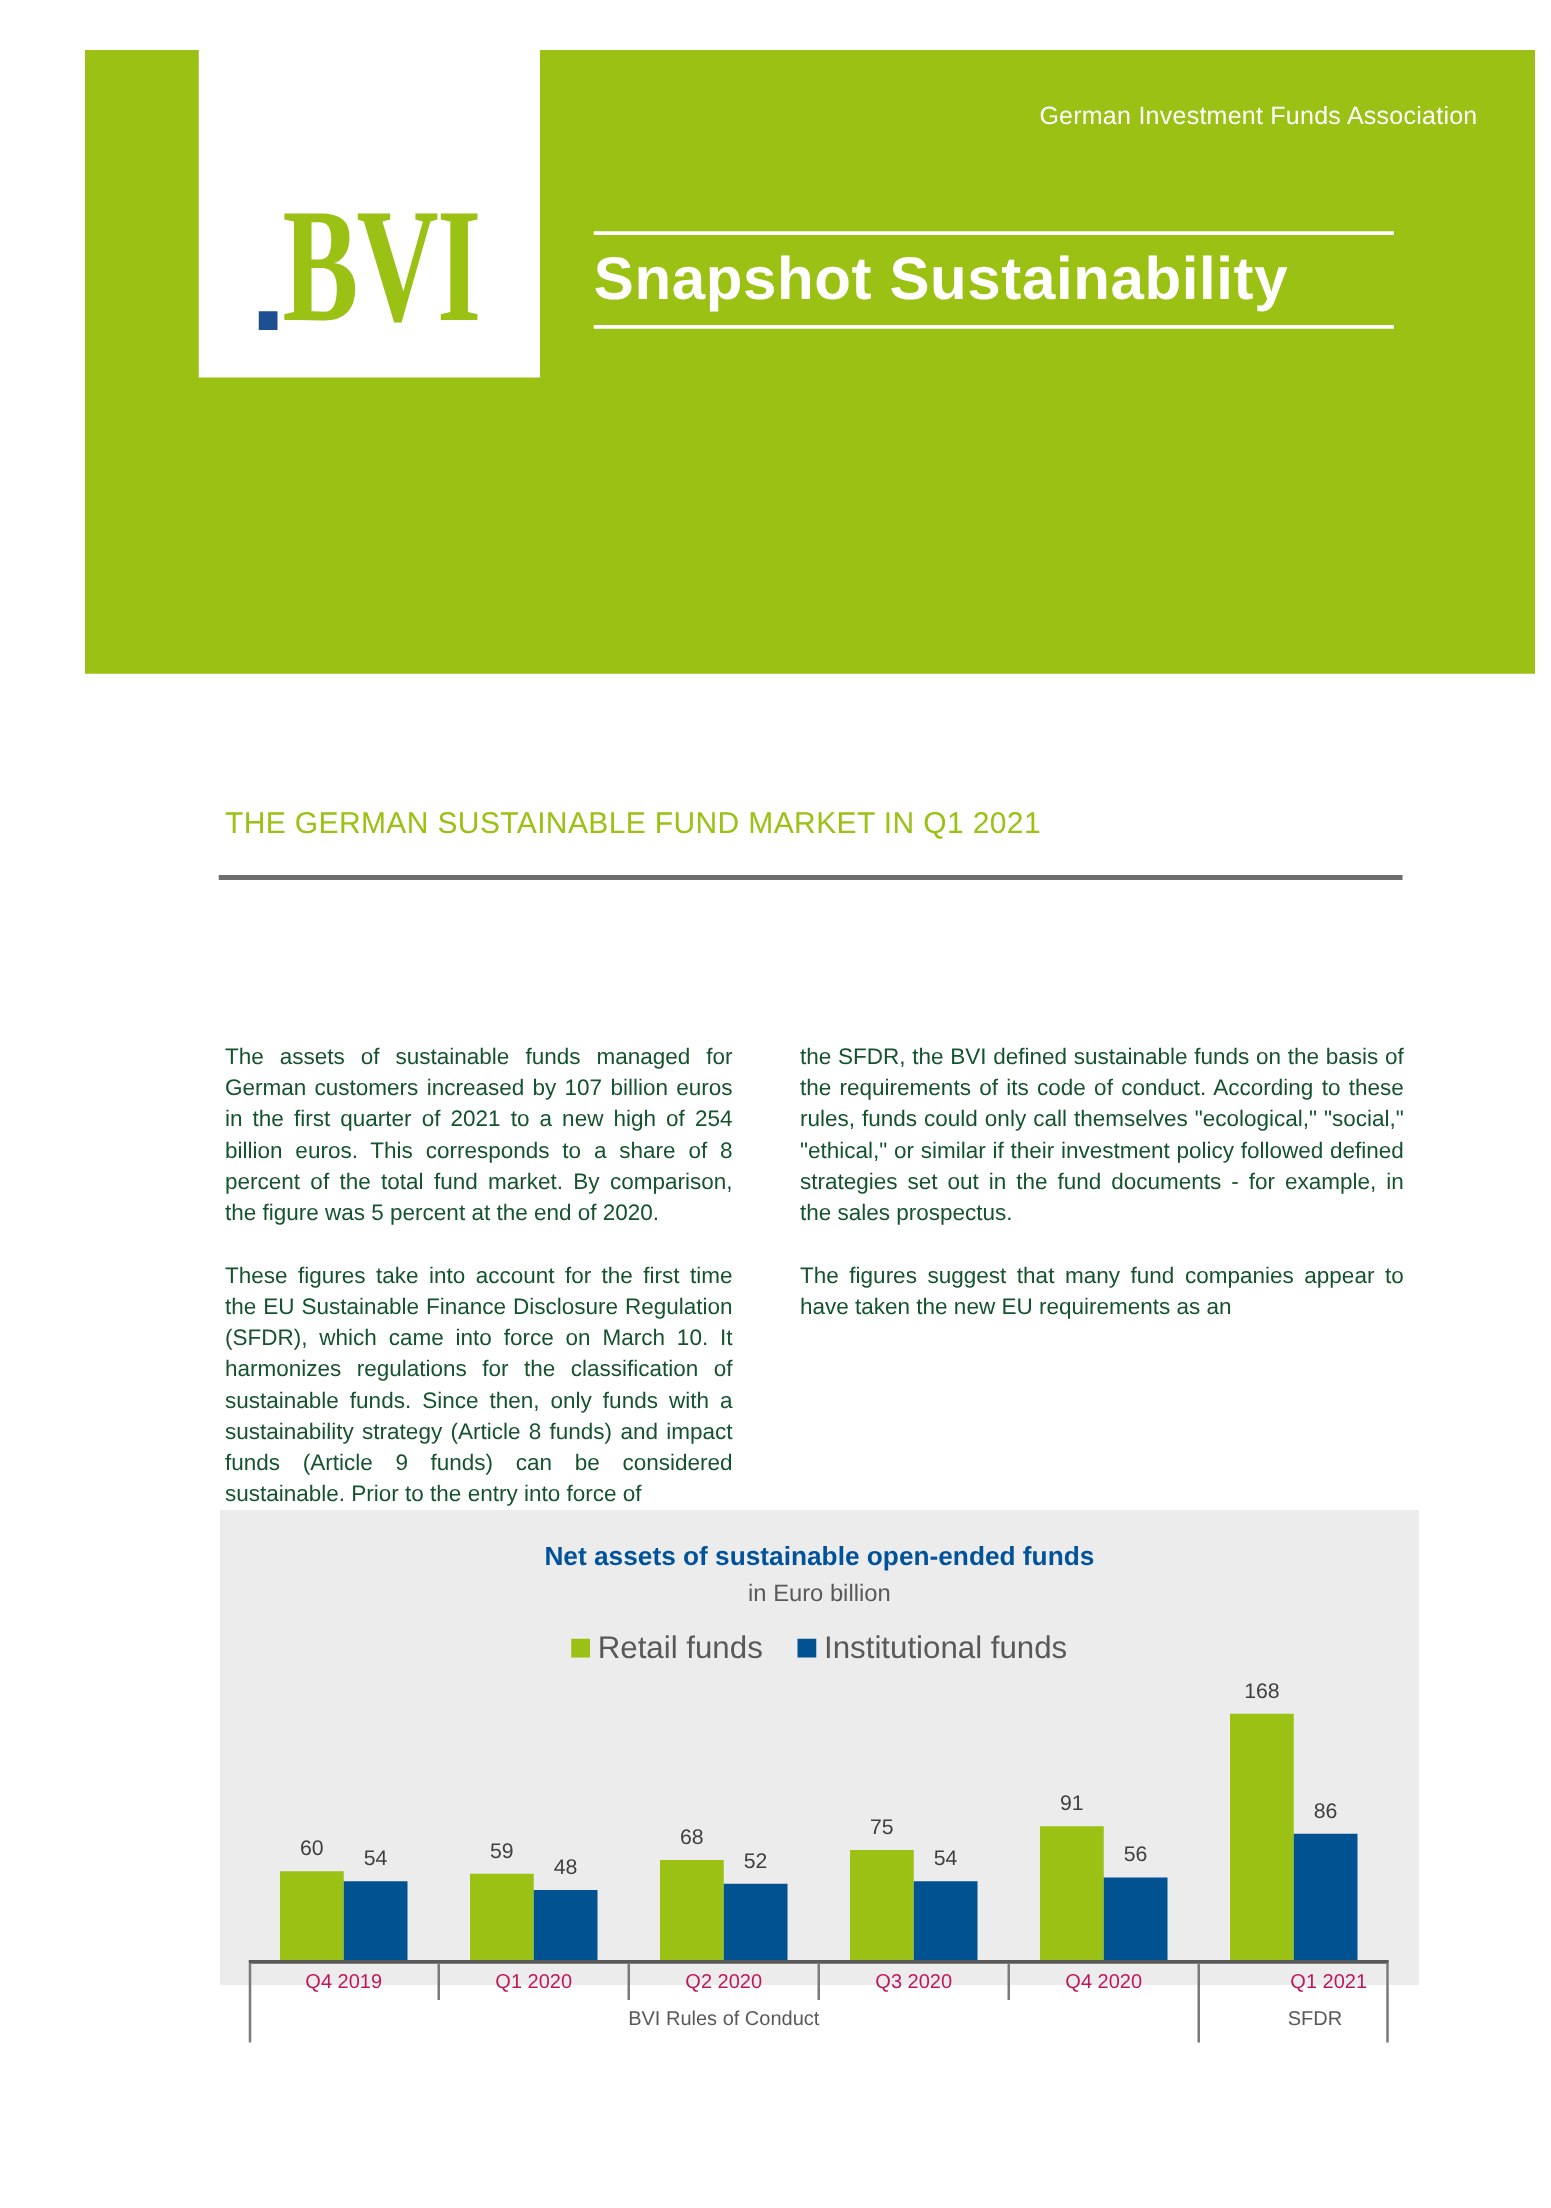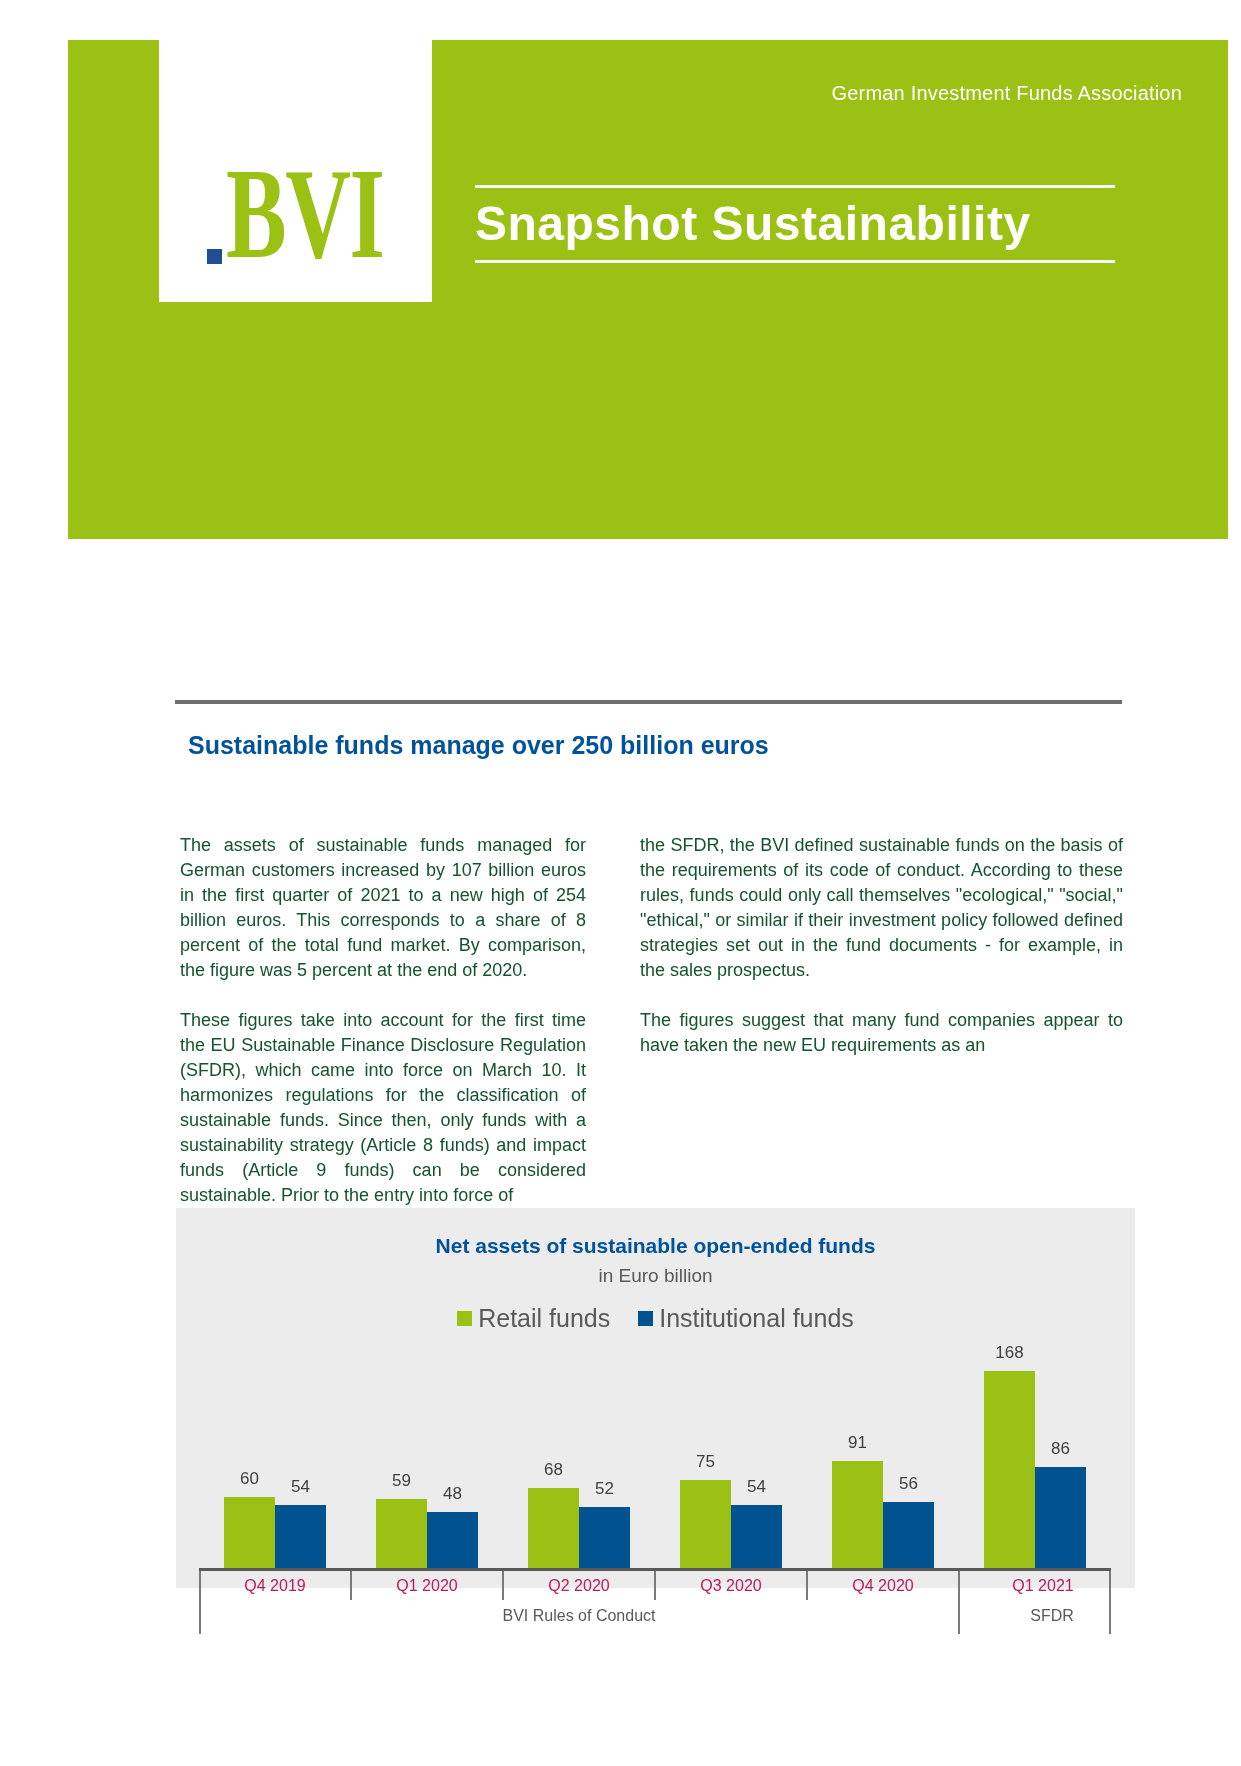--- a/index.html
+++ b/index.html
@@ -71,22 +71,22 @@
         <span class="logo-text">BVI</span>
       </div>
     </div>
     <div class="title-block">
       <div class="tline"></div>
       <div class="ttext">Snapshot Sustainability</div>
       <div class="tline"></div>
     </div>
   </div>
 
+  <h1 class="h-main">THE GERMAN SUSTAINABLE FUND MARKET IN Q1 2021</h1>
   <div class="rule"></div>
-  <h2 class="h-sub">Sustainable funds manage over 250 billion euros</h2>
 
   <div class="columns">
     <div class="col left">
       <p>The assets of sustainable funds managed for German customers increased by 107 billion euros in the first quarter of 2021 to a new high of 254 billion euros. This corresponds to a share of 8 percent of the total fund market. By comparison, the figure was 5 percent at the end of 2020.</p>
       <p>These figures take into account for the first time the EU Sustainable Finance Disclosure Regulation (SFDR), which came into force on March 10. It harmonizes regulations for the classification of sustainable funds. Since then, only funds with a sustainability strategy (Article 8 funds) and impact funds (Article 9 funds) can be considered sustainable. Prior to the entry into force of</p>
     </div>
     <div class="col right">
       <p>the SFDR, the BVI defined sustainable funds on the basis of the requirements of its code of conduct. According to these rules, funds could only call themselves "ecological," "social," "ethical," or similar if their investment policy followed defined strategies set out in the fund documents - for example, in the sales prospectus.</p>
       <p>The figures suggest that many fund companies appear to have taken the new EU requirements as an</p>
     </div>
@@ -131,21 +131,21 @@
         <div class="bar bar-blue" style="left: 836px; width: 51px; height: 101px;"></div>
         <div class="bar-label" style="left: 831.5px; bottom: 109px;">86</div>
       </div>
     <div class="baseline"></div>
     <div class="axis" id="axis">
         <div class="axis-cell" style="left: 0px; width: 152px;">Q4 2019</div>
         <div class="axis-cell" style="left: 152px; width: 152px;">Q1 2020</div>
         <div class="axis-cell" style="left: 304px; width: 152px;">Q2 2020</div>
         <div class="axis-cell" style="left: 456px; width: 152px;">Q3 2020</div>
         <div class="axis-cell" style="left: 608px; width: 152px;">Q4 2020</div>
-        <div class="axis-cell" style="left: 768px; width: 152px;">Q1 2021</div>
+        <div class="axis-cell" style="left: 788px; width: 152px;">Q1 2021</div>
         <div class="vline" style="left: 151px; top: 0px; height: 29px;"></div>
         <div class="vline" style="left: 303px; top: 0px; height: 29px;"></div>
         <div class="vline" style="left: 455px; top: 0px; height: 29px;"></div>
         <div class="vline" style="left: 607px; top: 0px; height: 29px;"></div>
         <div class="vline" style="left: 0px; top: 0px; height: 63px;"></div>
         <div class="axis-group" style="left: 0px; width: 760px;">BVI Rules of Conduct</div>
         <div class="vline" style="left: 759px; top: 0px; height: 63px;"></div>
         <div class="axis-group" style="left: 760px; width: 152px; padding-left: 17px;">SFDR</div>
         <div class="vline" style="left: 910px; top: 0px; height: 63px;"></div>
       </div>

